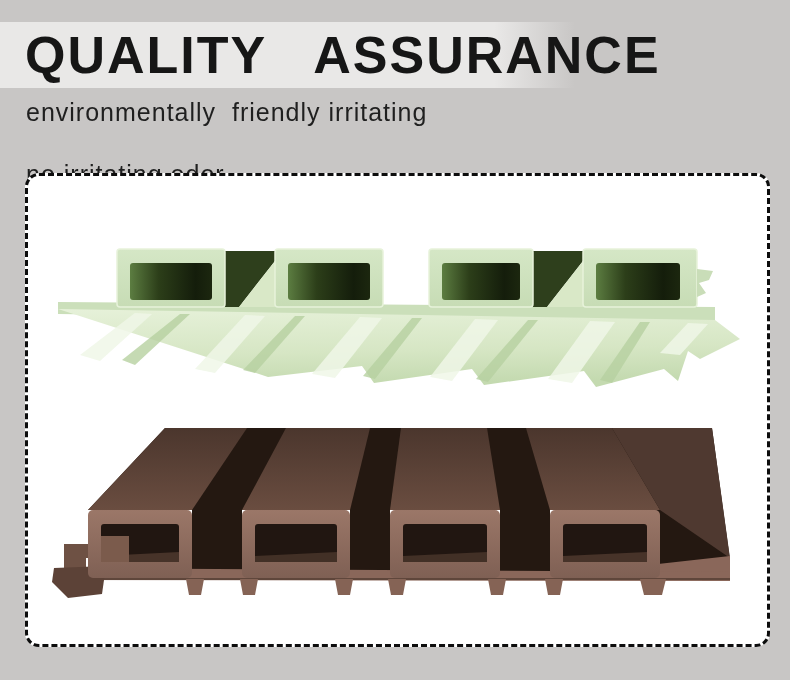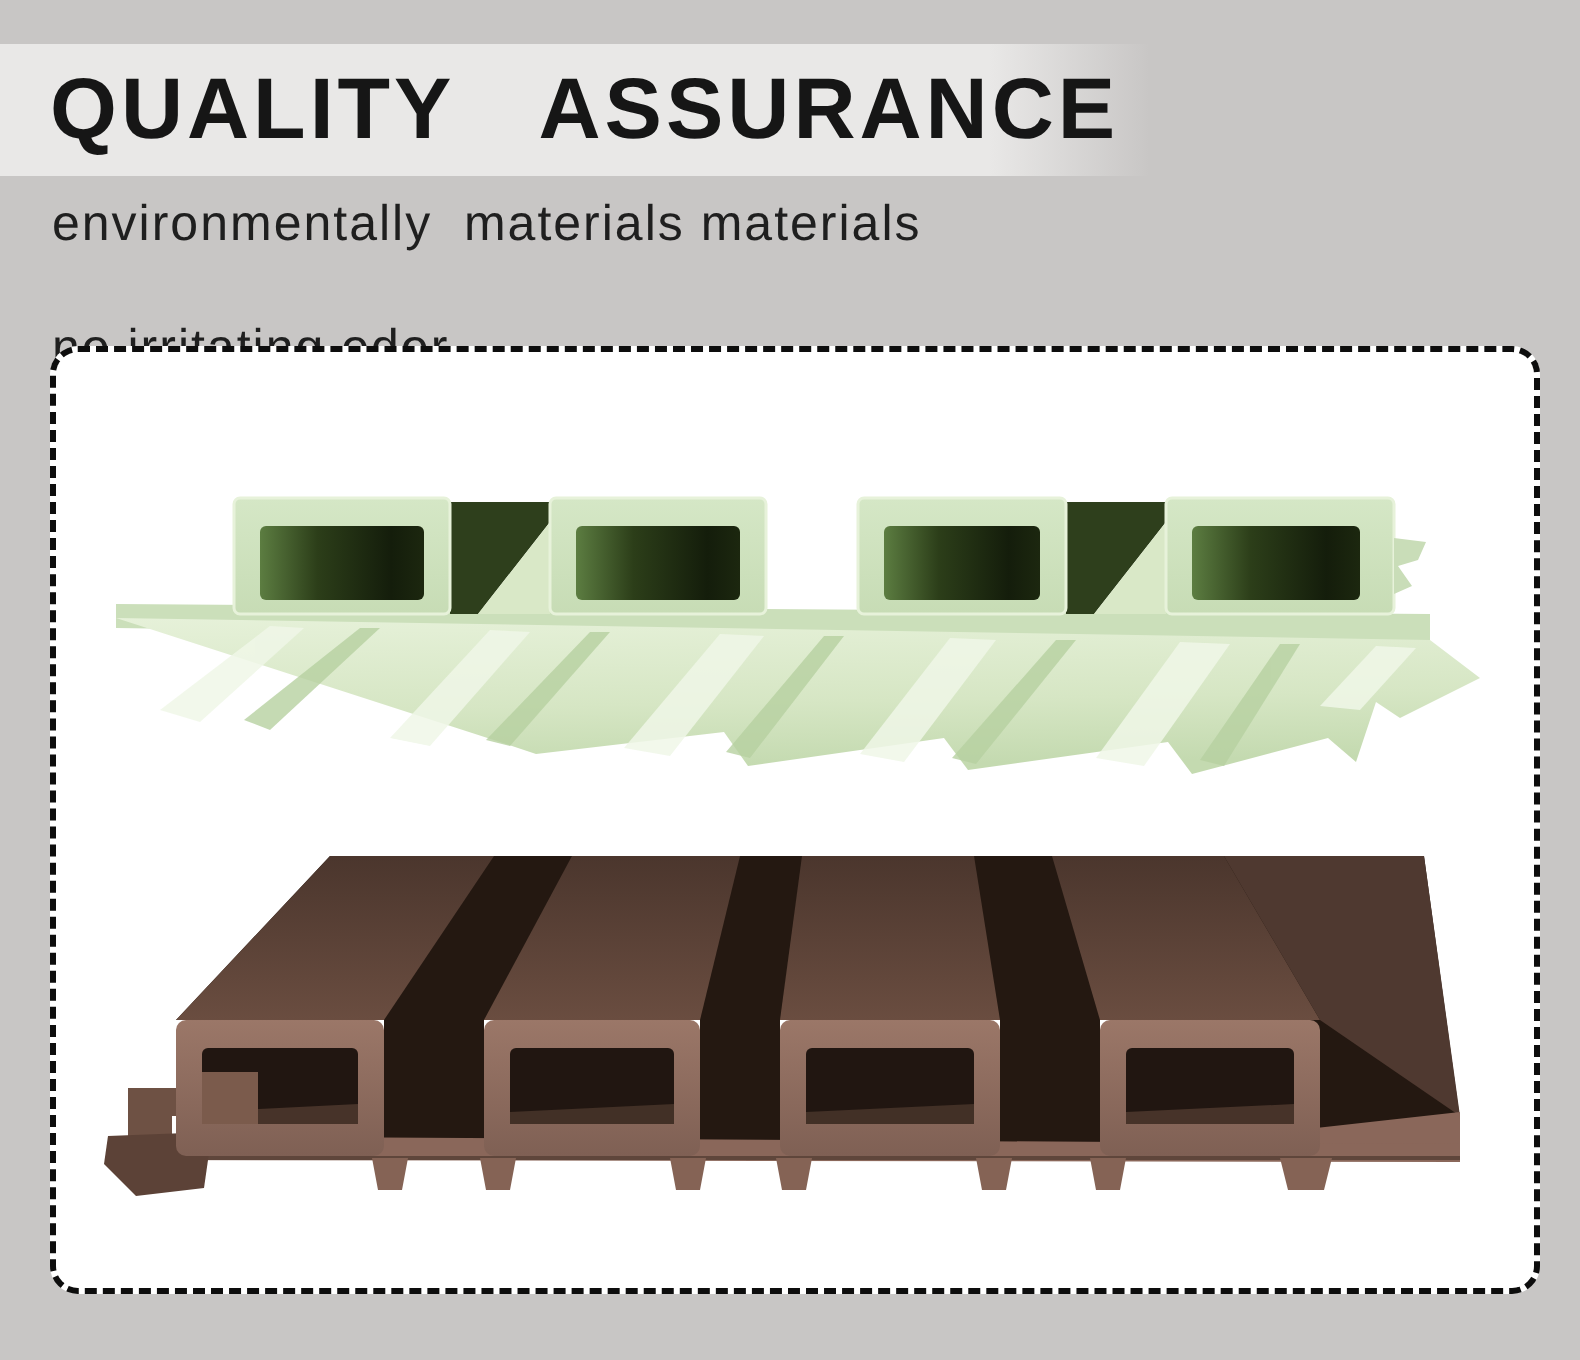--- a/index.html
+++ b/index.html
@@ -8,21 +8,21 @@
     background:var(--page-bg,#c8c6c5);
     font-family:"Liberation Sans",sans-serif;
   }
   .stage{position:absolute;inset:0;}
   .header-band{
     position:absolute;left:0;top:22px;height:66px;width:575px;
     background:linear-gradient(to right,var(--band-bg,#e9e8e7) 0%,var(--band-bg,#e9e8e7) 86%,rgba(233,232,231,0) 100%);
   }
   .title{
     position:absolute;left:25px;top:22px;height:66px;line-height:66px;
-    font-size:43px;font-weight:bold;color:var(--title-text,#161616);
+    font-size:52px;font-weight:bold;color:var(--title-text,#161616);
     letter-spacing:2px;word-spacing:8px;white-space:pre;
   }
   .subtitle{
     position:absolute;left:26px;top:97px;
     font-size:25px;line-height:31px;color:var(--subtitle-text,#1f1f1f);
     letter-spacing:1px;white-space:pre;
   }
   .dashed-box{
     position:absolute;left:25px;top:173px;width:739px;height:468px;
     background:var(--box-bg,#ffffff);
@@ -34,21 +34,21 @@
   .brown-img{left:40px;top:418px;width:700px;height:205px;}
 </style>
 </head>
 <body>
 
 <div class="stage">
 
   <div class="header-band"></div>
   <div class="title">QUALITY  ASSURANCE</div>
 
-  <div class="subtitle"><span>environmentally  materials materials</span><br>
+  <div class="subtitle"><span>environmentally  friendly irritating</span><br>
 <span>no irritating odor</span></div>
 
   <div class="dashed-box"></div>
 
   <svg class="profile-img green-img" viewBox="0 0 700 150" aria-hidden="true">
     <defs>
       <linearGradient id="gHole" x1="0" y1="0" x2="1" y2="0">
         <stop offset="0" stop-color="#5c7d41"></stop>
         <stop offset="0.35" stop-color="#2c3e19"></stop>
         <stop offset="0.8" stop-color="#141d0b"></stop>

